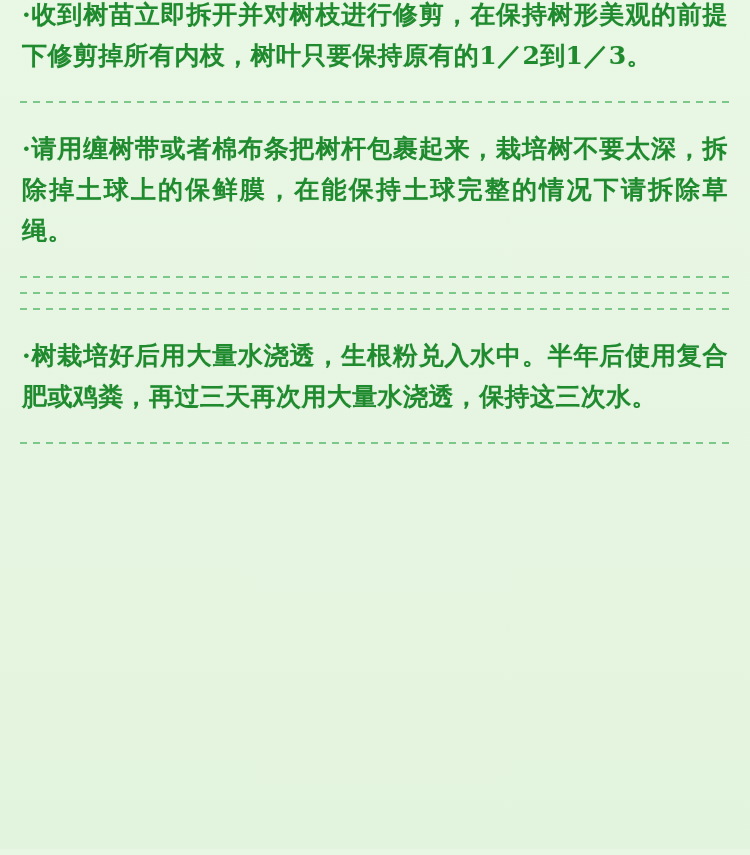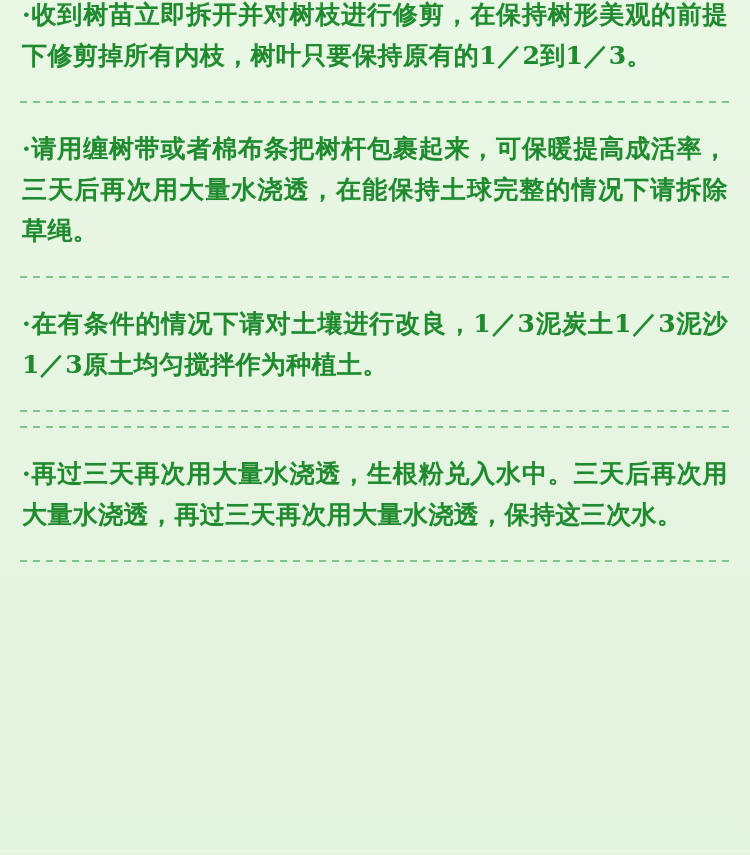--- a/index.html
+++ b/index.html
@@ -67,31 +67,28 @@
   <div class="spacer-top"></div>
 
   <div class="tips-list">
 
     <div class="tip-item tip-first">
       <p class="tip-text">·收到树苗立即拆开并对树枝进行修剪，在保持树形美观的前提下修剪掉所有内枝，树叶只要保持原有的1／2到1／3。</p>
     </div>
     <div class="divider"></div>
 
     <div class="tip-item">
-      <p class="tip-text">·请用缠树带或者棉布条把树杆包裹起来，可保暖提高成活率，三天后再次用大量水浇透，在能保持土球完整的情况下请拆除草绳。</p>
-    </div>
-    <div class="divider"></div>
-
-    <div class="tip-item">
-      <p class="tip-text">·在有条件的情况下请对土壤进行改良，1／3泥炭土1／3泥沙1／3原土均匀搅拌作为种植土。</p>
+      <p class="tip-text">·请用缠树带或者棉布条把树杆包裹起来，栽培树不要太深，拆除掉土球上的保鲜膜，在能保持土球完整的情况下请拆除草绳。</p>
     </div>
     <div class="divider"></div>
 
     <div class="divider"></div>
 
+    <div class="divider"></div>
+
     <div class="tip-item">
-      <p class="tip-text">·再过三天再次用大量水浇透，生根粉兑入水中。三天后再次用大量水浇透，再过三天再次用大量水浇透，保持这三次水。</p>
+      <p class="tip-text">·树栽培好后用大量水浇透，生根粉兑入水中。半年后使用复合肥或鸡粪，再过三天再次用大量水浇透，保持这三次水。</p>
     </div>
     <div class="divider"></div>
 
 
   </div>
 </div>
 
 </body></html>

